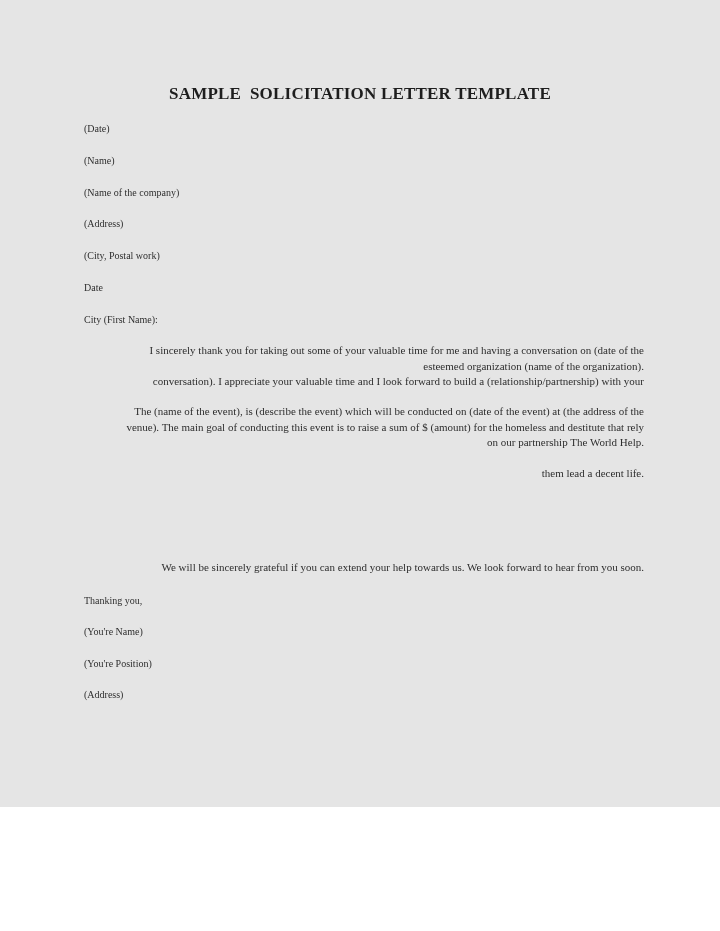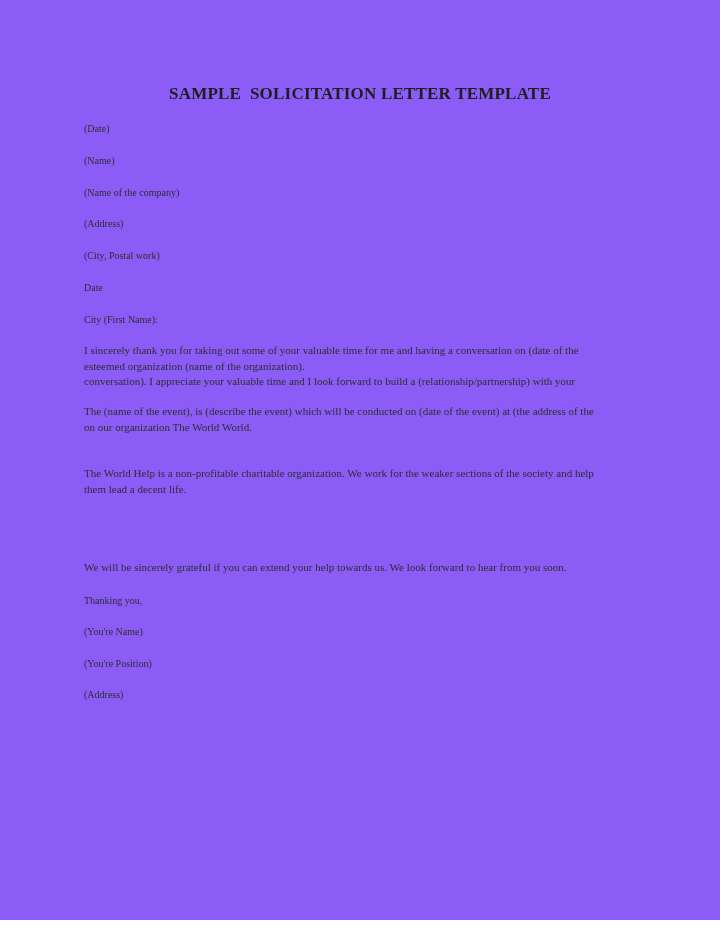--- a/index.html
+++ b/index.html
@@ -13,22 +13,22 @@
       position: relative;
       overflow: hidden;
       font-family: "Liberation Serif", "DejaVu Serif", serif;
       color: #2a2a2a;
     }
     .page {
       position: absolute;
       left: 0;
       top: 0;
       width: 720px;
-      height: 920px;
-      background: #8b5cf6;
+      height: 807px;
+      background: #e5e5e5;
     }
     .title {
       position: absolute;
       left: 0;
       width: 720px;
       top: 84px;
       text-align: center;
       font-weight: bold;
       font-size: 17px;
       letter-spacing: 0.2px;
@@ -43,20 +43,21 @@
       color: #2e2e2e;
       white-space: nowrap;
     }
     .para {
       position: absolute;
       left: 84px;
       width: 560px;
       font-size: 11px;
       line-height: 15.5px;
       color: #2e2e2e;
+      text-align: right;
     }
     .para span {
       display: block;
       white-space: nowrap;
     }
   </style>
 </head>
 <body>
 
 <div class="page">
@@ -72,25 +73,25 @@
   <div class="line" style="top:312px">City (First Name):</div>
 
   <div class="para" style="top:343px">
     <span>I sincerely thank you for taking out some of your valuable time for me and having a conversation on (date of the</span>
     <span>esteemed organization (name of the organization).</span>
     <span>conversation). I appreciate your valuable time and I look forward to build a (relationship/partnership) with your</span>
   </div>
 
   <div class="para" style="top:404px">
     <span>The (name of the event), is (describe the event) which will be conducted on (date of the event) at (the address of the</span>
-    <span>on our organization The World World.</span>
+    <span>venue). The main goal of conducting this event is to raise a sum of $ (amount) for the homeless and destitute that rely</span>
+    <span>on our partnership The World Help.</span>
   </div>
 
   <div class="para" style="top:466px">
-    <span>The World Help is a non-profitable charitable organization. We work for the weaker sections of the society and help</span>
     <span>them lead a decent life.</span>
   </div>
 
 
   <div class="para" style="top:560px">
     <span>We will be sincerely grateful if you can extend your help towards us. We look forward to hear from you soon.</span>
   </div>
 
   <div class="line" style="top:593px">Thanking you,</div>
   <div class="line" style="top:624px">(You're Name)</div>

